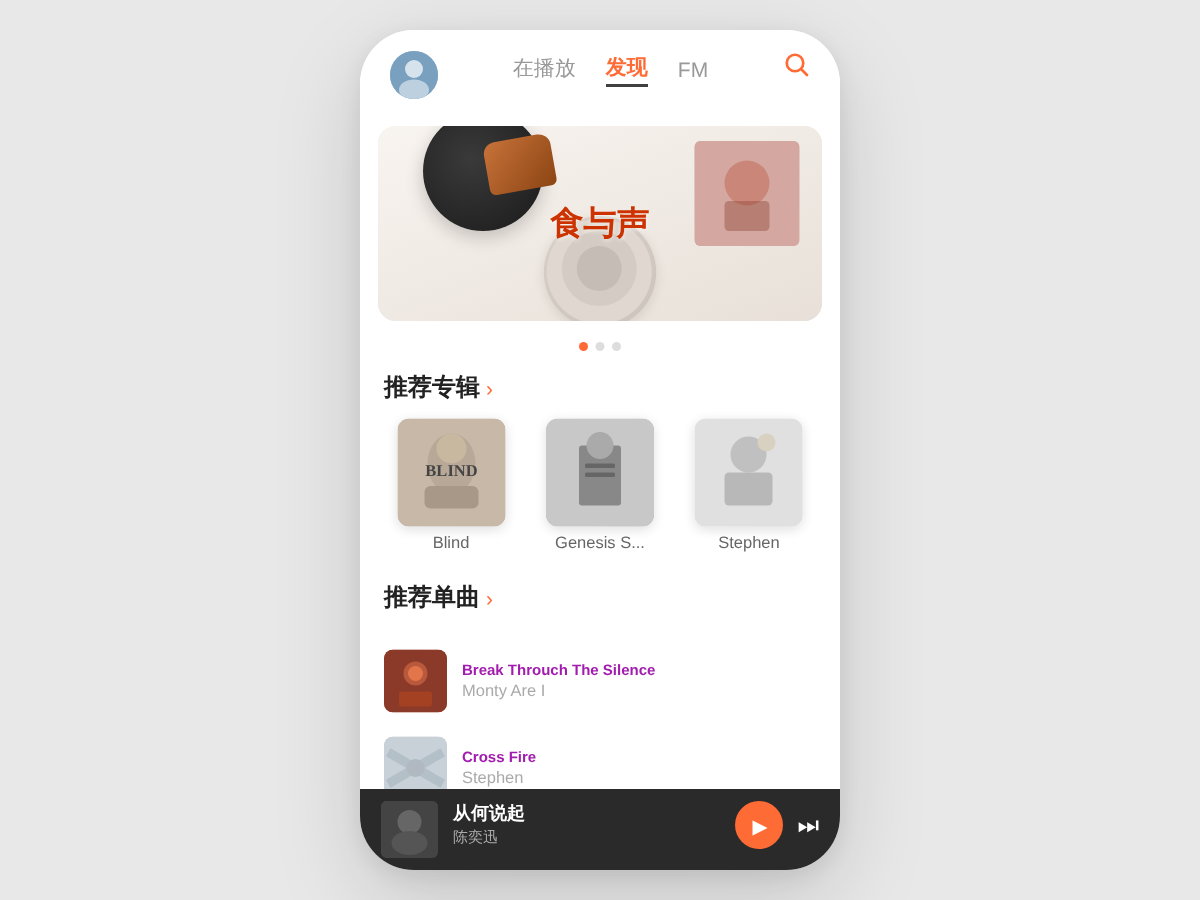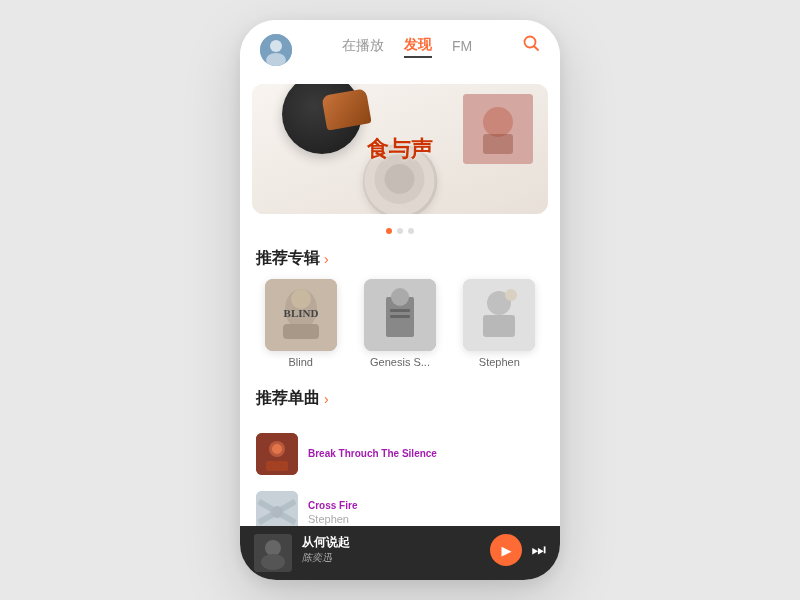--- a/index.html
+++ b/index.html
@@ -297,21 +297,20 @@
       flex: 1;
     }
     .now-title {
       font-size: 12px;
       font-weight: 600;
       color: #fff;
     }
     .now-artist {
       font-size: 10px;
       color: #aaa;
-      font-style: italic;
     }
     .now-controls {
       display: flex;
       align-items: center;
       gap: 10px;
     }
     .play-btn {
       width: 32px;
       height: 32px;
       border-radius: 50%;
@@ -460,20 +459,21 @@
             <svg width="42" height="42" viewBox="0 0 42 42">
               <rect width="42" height="42" fill="#8b3a2a"></rect>
               <circle cx="21" cy="16" r="8" fill="#cc6644" opacity="0.7"></circle>
               <circle cx="21" cy="16" r="5" fill="#ff8855" opacity="0.6"></circle>
               <rect x="10" y="28" width="22" height="10" rx="2" fill="#aa4422" opacity="0.8"></rect>
             </svg>
           </div>
         </div>
         <div class="song-info">
           <div class="song-title">Break Throuch The Silence</div>
+          <div class="song-artist">Monty Are I</div>
         </div>
       </div>
 
       <div class="song-item">
         <div class="song-cover">
           <div class="cover-crossfire">
             <svg width="42" height="42" viewBox="0 0 42 42">
               <rect width="42" height="42" fill="#c8d0d8"></rect>
               <rect x="0" y="18" width="42" height="6" fill="#a0b0b8" opacity="0.5" transform="rotate(-30 21 21)"></rect>
               <rect x="0" y="18" width="42" height="6" fill="#a0b0b8" opacity="0.5" transform="rotate(30 21 21)"></rect>

